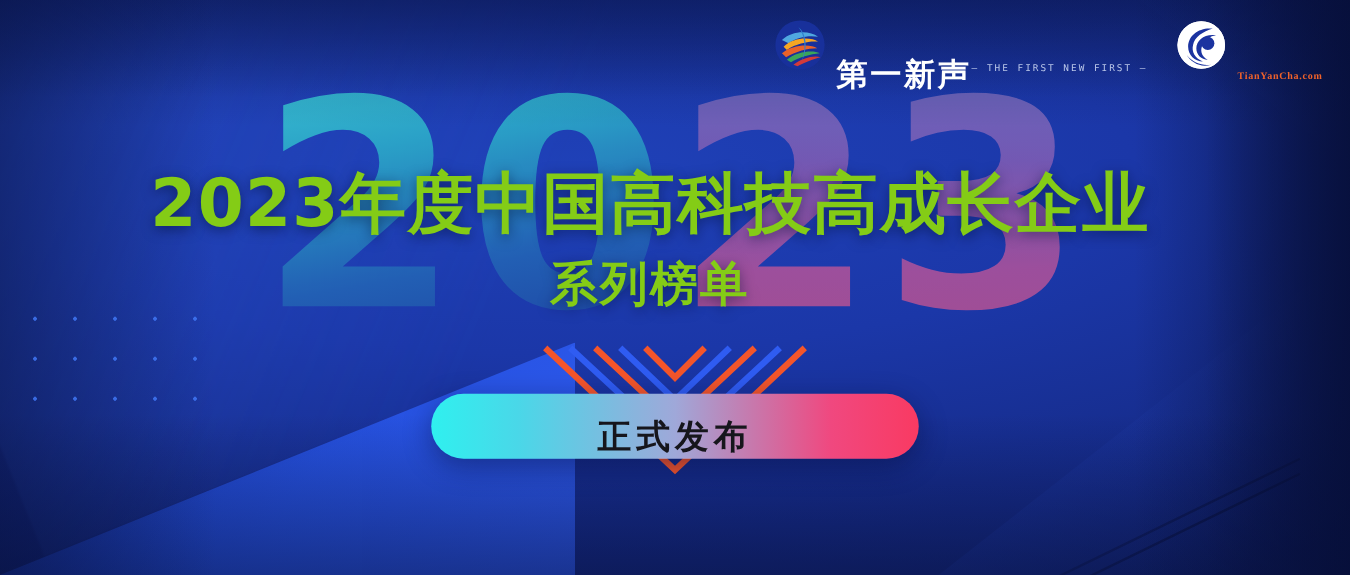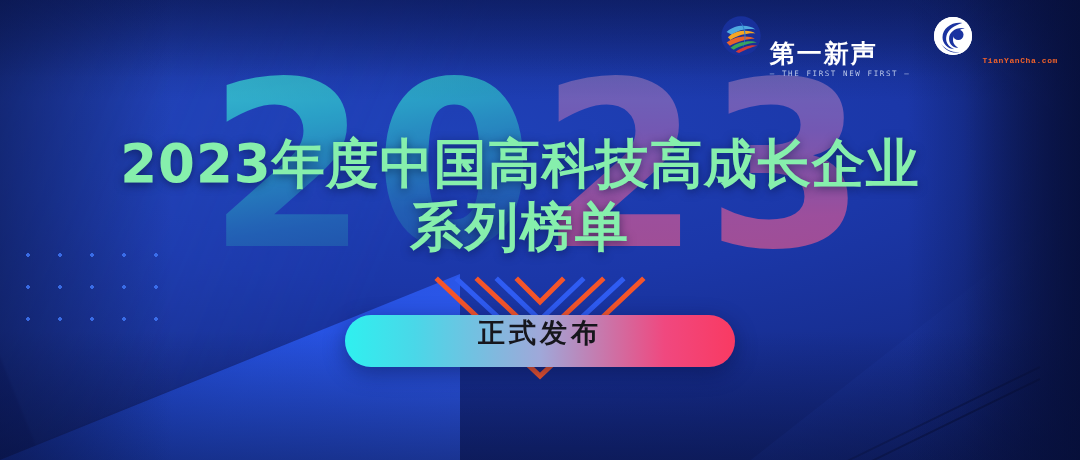--- a/index.html
+++ b/index.html
@@ -104,57 +104,57 @@
   .chev{
     position:absolute;left:50%;top:0;transform:translateX(-50%);
   }
   
   .logo-bar{
     position:absolute;right:22px;top:12px;height:48px;
     display:flex;align-items:center;gap:22px;
   }
   .logo{display:flex;align-items:center;gap:8px;}
   .logo-mark{width:42px;height:42px;flex:0 0 auto;}
-  .logo-text{display:flex;flex-direction:column;justify-content:center;line-height:1;margin-top:46px;}
+  .logo-text{display:flex;flex-direction:row;justify-content:center;line-height:1;margin-top:46px;}
   .logo-cn{
     color:#ffffff;font-weight:700;font-size:25px;letter-spacing:2px;
     font-family:"DejaVu Sans","Liberation Sans",sans-serif;
   }
   .logo-en{
     color:#b9c6e8;font-size:7.5px;letter-spacing:1.6px;margin-top:4px;
     font-family:"DejaVu Sans Mono","Liberation Mono",monospace;white-space:nowrap;
   }
   .logo-en-orange{
     color:#f0622a;font-size:8px;letter-spacing:.6px;margin-top:4px;font-weight:700;
-    font-family:Liberation Mono, monospace;white-space:nowrap;
+    font-family:Liberation Serif, serif;white-space:nowrap;
   }
   .tm{font-size:7px;color:#f0622a;vertical-align:super;margin-left:2px;}
   
   .headline{
     position:absolute;left:0;top:132px;width:1040px;text-align:center;
-    color:#86efac;
+    color:#84cc16;
     font-family:"DejaVu Sans","Liberation Sans",sans-serif;
     font-weight:800;
     text-shadow:0 2px 10px rgba(4,12,50,.55);
     user-select:none;
   }
   .headline .line1{
     font-size:53px;line-height:64px;letter-spacing:1px;
     display:block;white-space:nowrap;
   }
   .headline .line2{
-    font-size:53px;line-height:62px;letter-spacing:2px;
+    font-size:38px;line-height:62px;letter-spacing:2px;
     display:block;
   }
   
   .cta{
     position:absolute;left:50%;top:315px;transform:translateX(-50%);
     width:390px;height:52px;border-radius:26px;
     background:linear-gradient(90deg,#2ff0ef 0%, #4ad7e8 18%, #9fa8d9 50%, #f0487f 82%, #f93a62 100%);
-    display:flex;align-items:flex-start;justify-content:center;
+    display:flex;align-items:flex-end;justify-content:center;
     box-shadow:0 6px 22px rgba(6,14,60,.45);
     cursor:pointer;border:none;padding:0;
   }
   .cta-label{
     font-size:27px;font-weight:700;color:#16161c;letter-spacing:4px;
     font-family:"DejaVu Sans","Liberation Sans",sans-serif;
   }
 </style>
 </head>
 <body>

